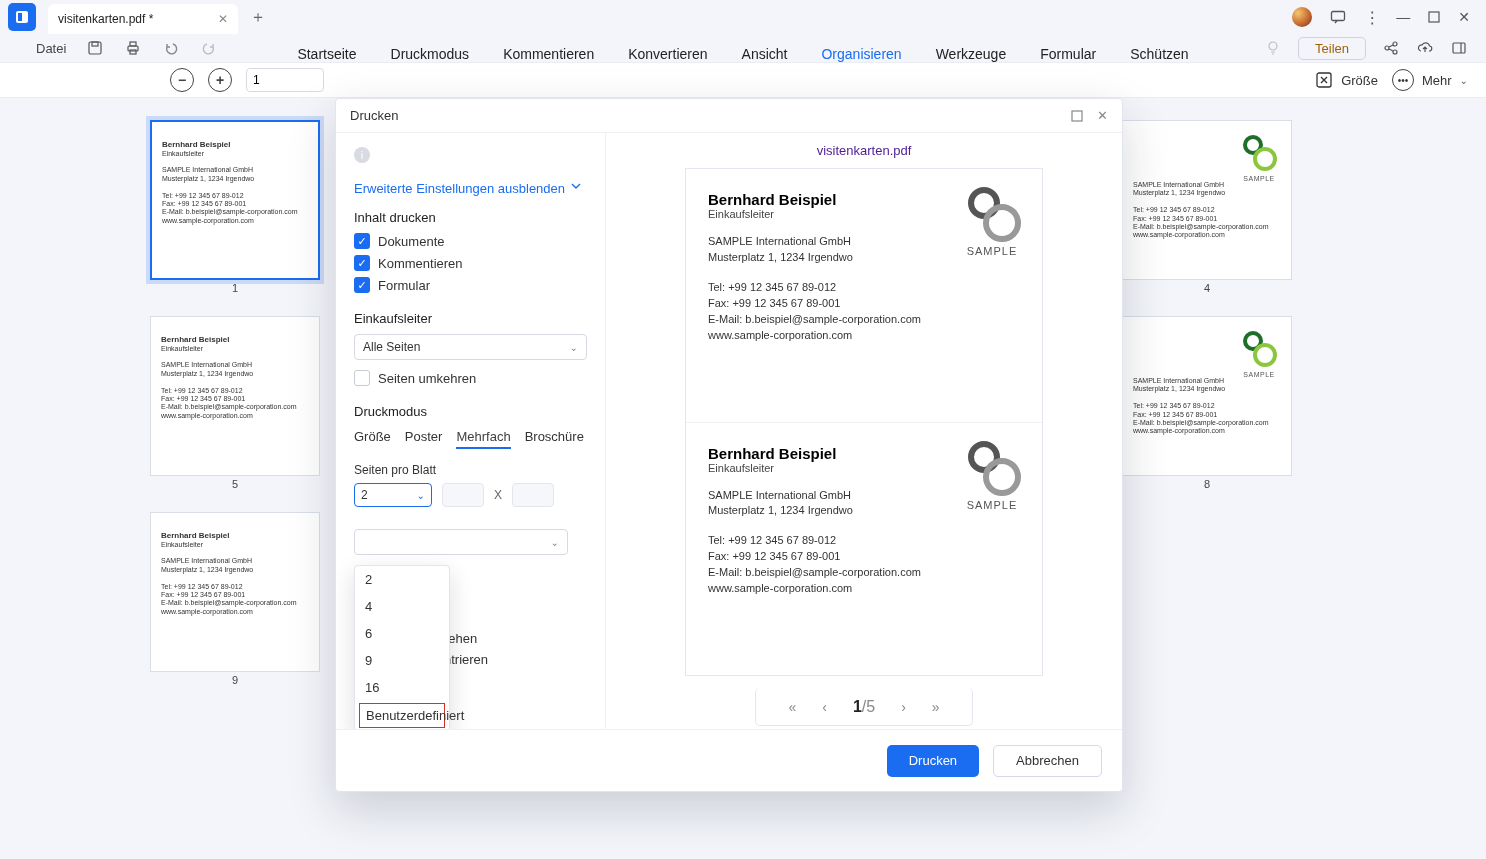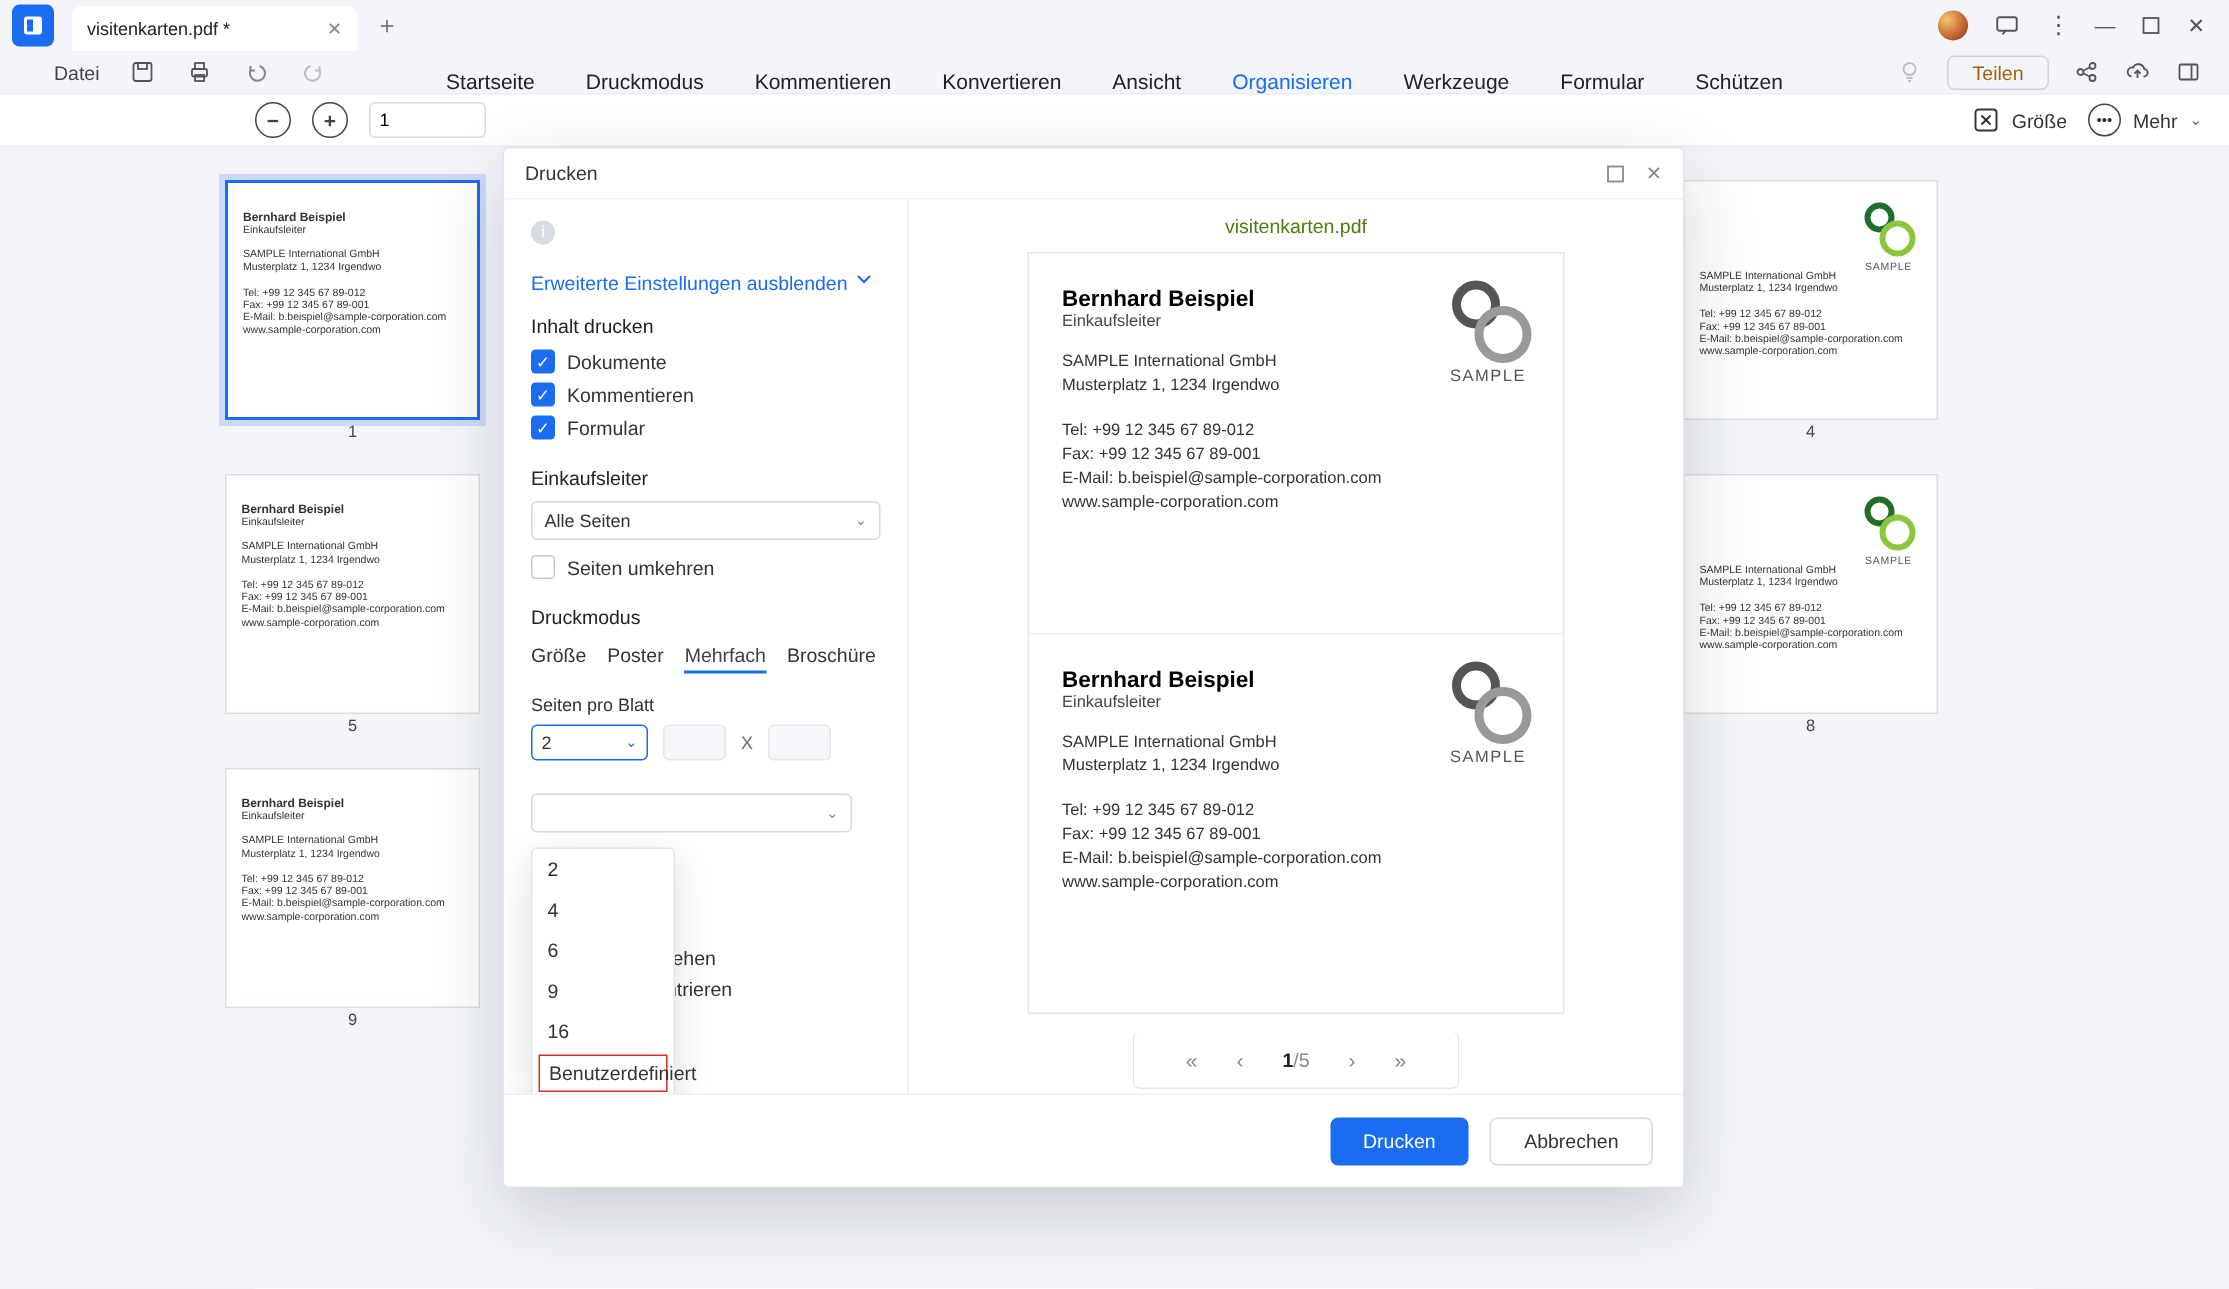--- a/index.html
+++ b/index.html
@@ -64,32 +64,32 @@
 .smallsel { width:78px; height:24px; border:1px solid #1a6cf0; border-radius:4px; display:flex; align-items:center; padding:0 6px; font-size:12px; position:relative;}
 .smallsel .chev{margin-left:auto;color:#1a6cf0;font-size:10px;}
 .numbox { width:42px; height:24px; border:1px solid #e4e6ee; border-radius:4px; background:#f6f7fa;}
 .x { font-size:12px; color:#666;}
 .dropdown { position:absolute; left:18px; top:432px; width:96px; background:#fff; border:1px solid #e2e4ee; border-radius:4px; box-shadow:0 8px 24px rgba(20,24,40,.14); font-size:13px; color:#333; z-index:5;}
 .dropdown div { padding:6px 10px; cursor:pointer;}
 .dropdown .hl { border:1.5px solid #d93025; margin:2px 4px 4px 4px; padding:4px 6px;}
 .m-left .partial { position:absolute; top:492px; left:108px; font-size:13px; color:#333;}
 .m-left .partial div { margin:6px 0;}
 .m-right { flex:1; display:flex; flex-direction:column; }
-.m-right-t { text-align:center; font-size:13px; color:#4d7c0f; padding:10px 0;}
+.m-right-t { text-align:center; font-size:13px; color:#4c1d95; padding:10px 0;}
 .preview { width:358px; align-self:center; background:#fff; border:1px solid #e3e6ef; flex:1; max-height:508px; display:flex; flex-direction:column; }
 .pv-card { flex:1; border-top:1px solid #eef0f6; padding:22px 22px 10px 22px; position:relative;}
 .pv-card:first-child{border-top:none;}
 .pv-name { font-size:15px; font-weight:700;}
 .pv-role { font-size:11px; color:#444;}
 .pv-block { font-size:11px; color:#333; margin-top:14px; line-height:1.45;}
 .pv-logo { position:absolute; right:18px; top:14px; text-align:center;}
 .pv-logo .rings { width:64px; height:62px;}
 .pv-logo .lbl { font-size:11px; letter-spacing:1px; color:#555;}
 .pager { display:flex; align-items:center; justify-content:center; gap:26px; height:38px; border:1px solid #e3e6ef; border-top:none; width:218px; align-self:center; border-radius:5px; margin-top:12px; color:#888; font-size:14px;}
-.pager .cur { color:#222; font-size:13px;}
+.pager .cur { color:#222; font-size:16px;}
 .modal-footer { height:62px; border-top:1px solid #eef0f6; display:flex; align-items:center; justify-content:flex-end; gap:14px; padding:0 20px;}
 .btn { height:32px; padding:0 22px; border-radius:5px; font-size:13px; display:flex; align-items:center; }
 .btn.primary { background:#1a6cf0; color:#fff;}
 .btn.secondary { background:#fff; border:1px solid #d6d9e2; color:#333;}
 svg { display:block; }
 </style>
 </head>
 <body>
 
 <div class="w-chrome">

